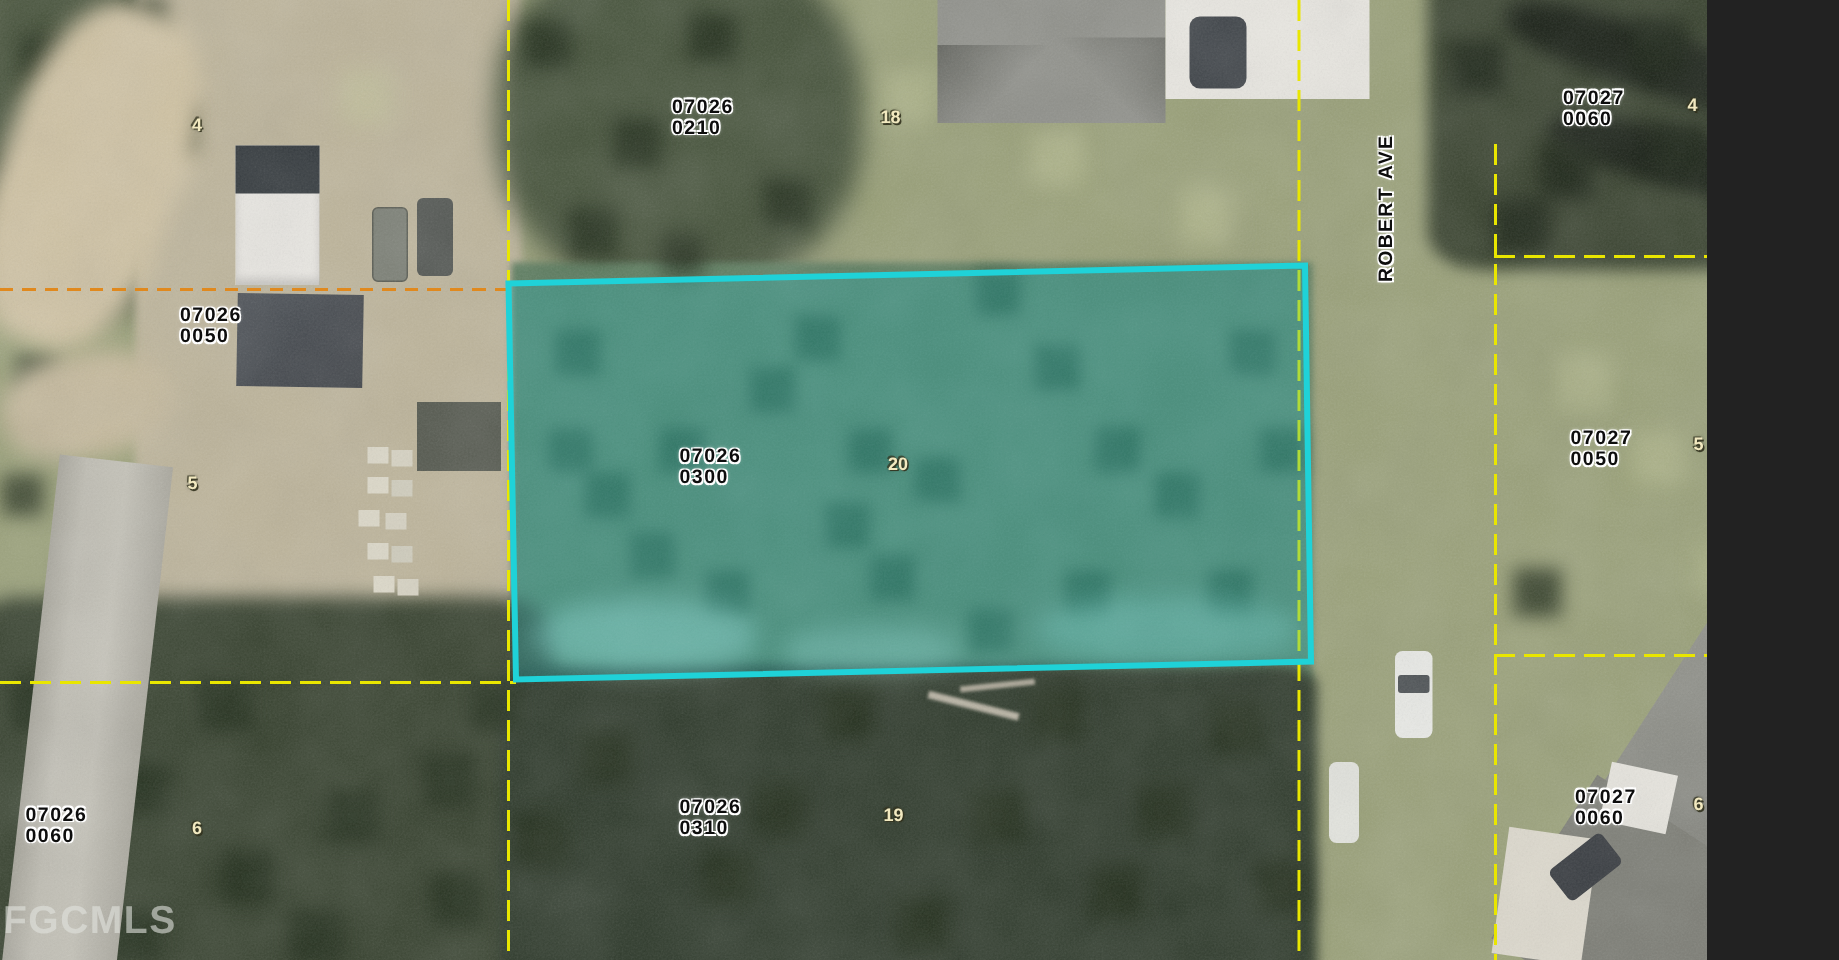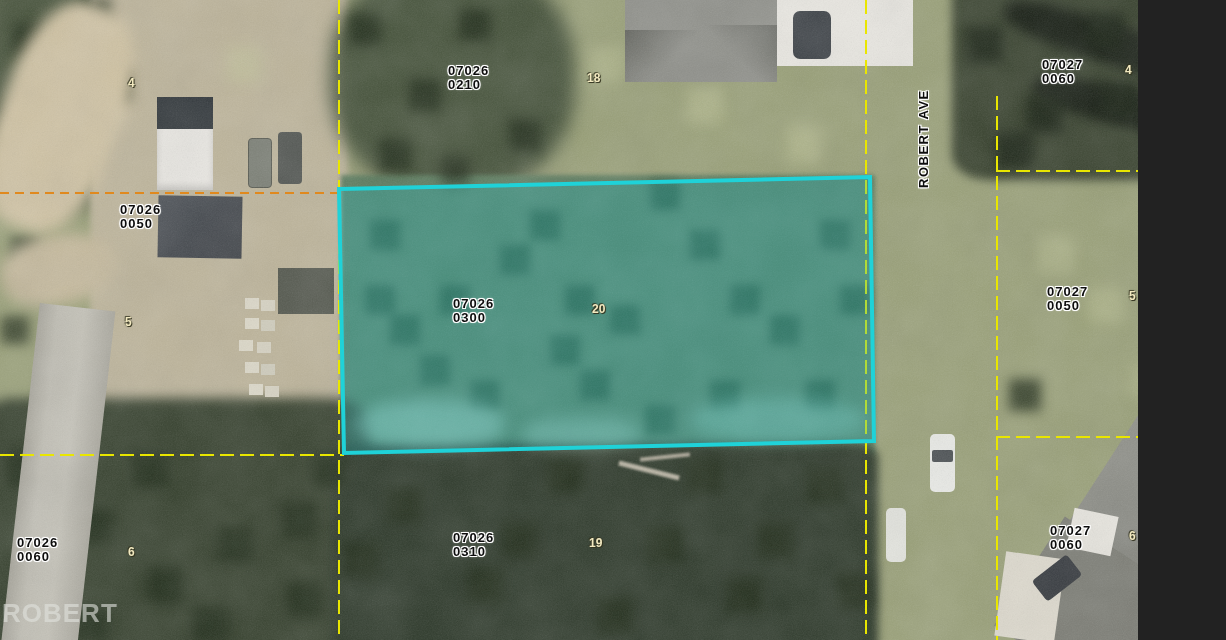--- a/index.html
+++ b/index.html
@@ -208,15 +208,15 @@
   <span class="lotnum" style="left:587px;top:71px;">18</span>
   <span class="lotnum" style="left:1125px;top:63px;">4</span>
   <span class="lotnum" style="left:125px;top:315px;">5</span>
   <span class="lotnum" style="left:592px;top:302px;">20</span>
   <span class="lotnum" style="left:1129px;top:289px;">5</span>
   <span class="lotnum" style="left:128px;top:545px;">6</span>
   <span class="lotnum" style="left:589px;top:536px;">19</span>
   <span class="lotnum" style="left:1129px;top:529px;">6</span>
 
   <span id="street-label">ROBERT AVE</span>
-  <span id="watermark">ROBERT</span>
+  <span id="watermark">FGCMLS</span>
 
 </div>
 
 </body></html>

